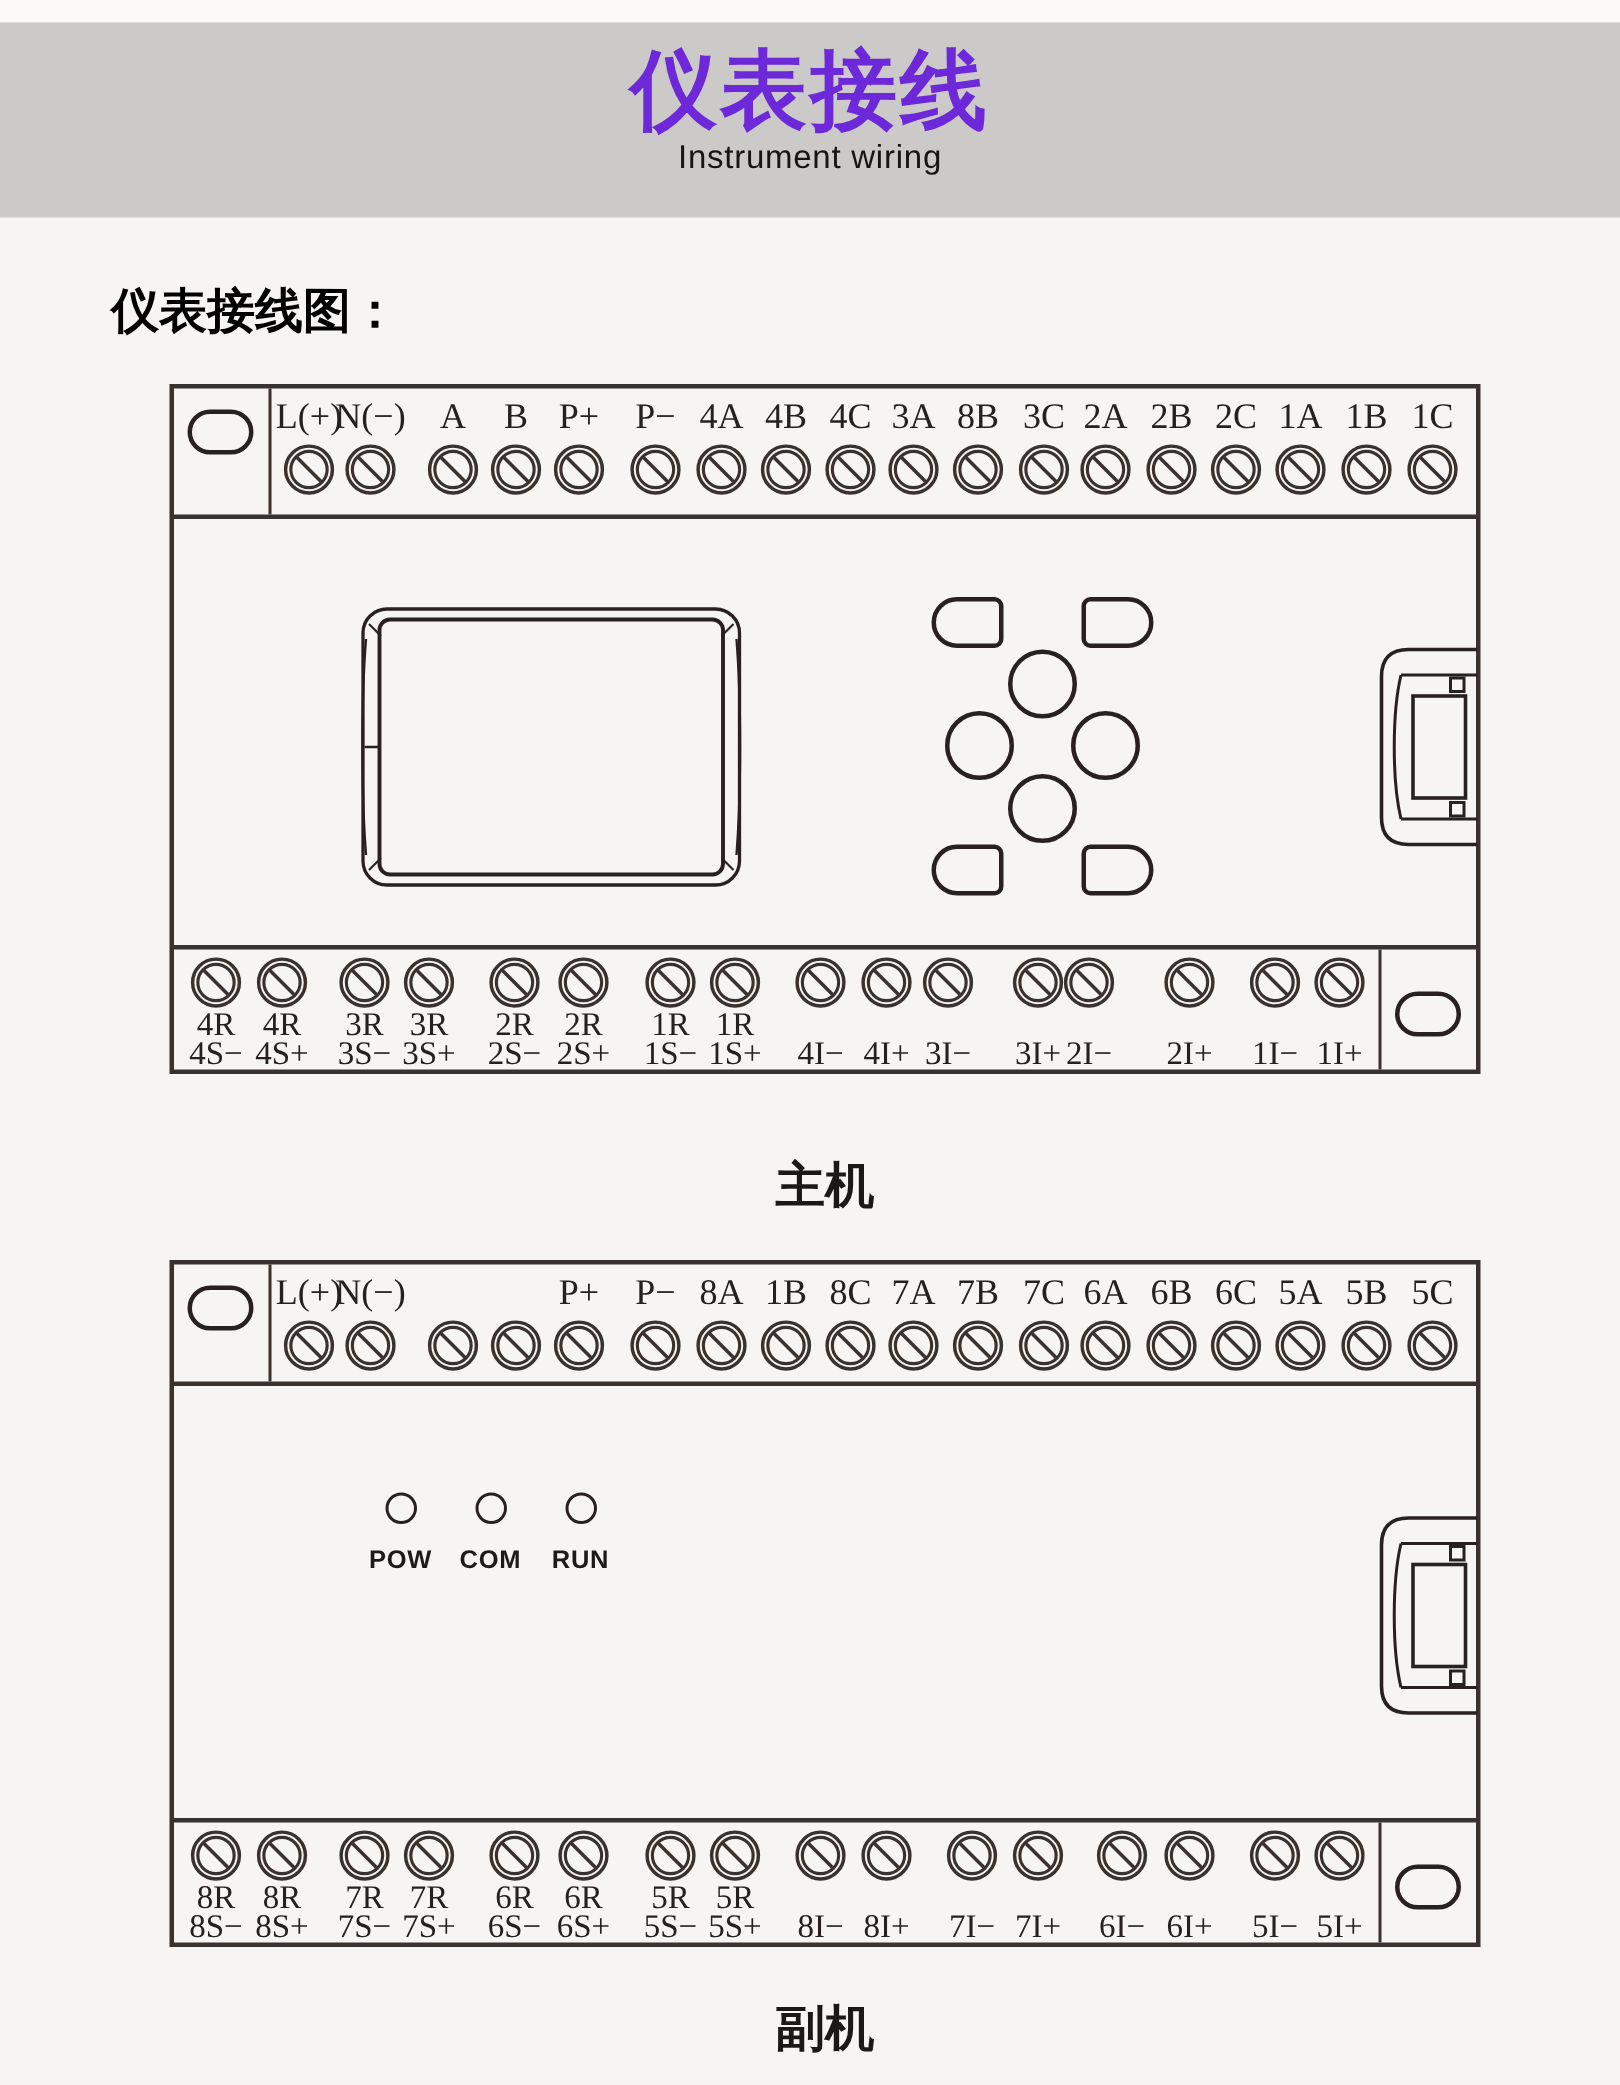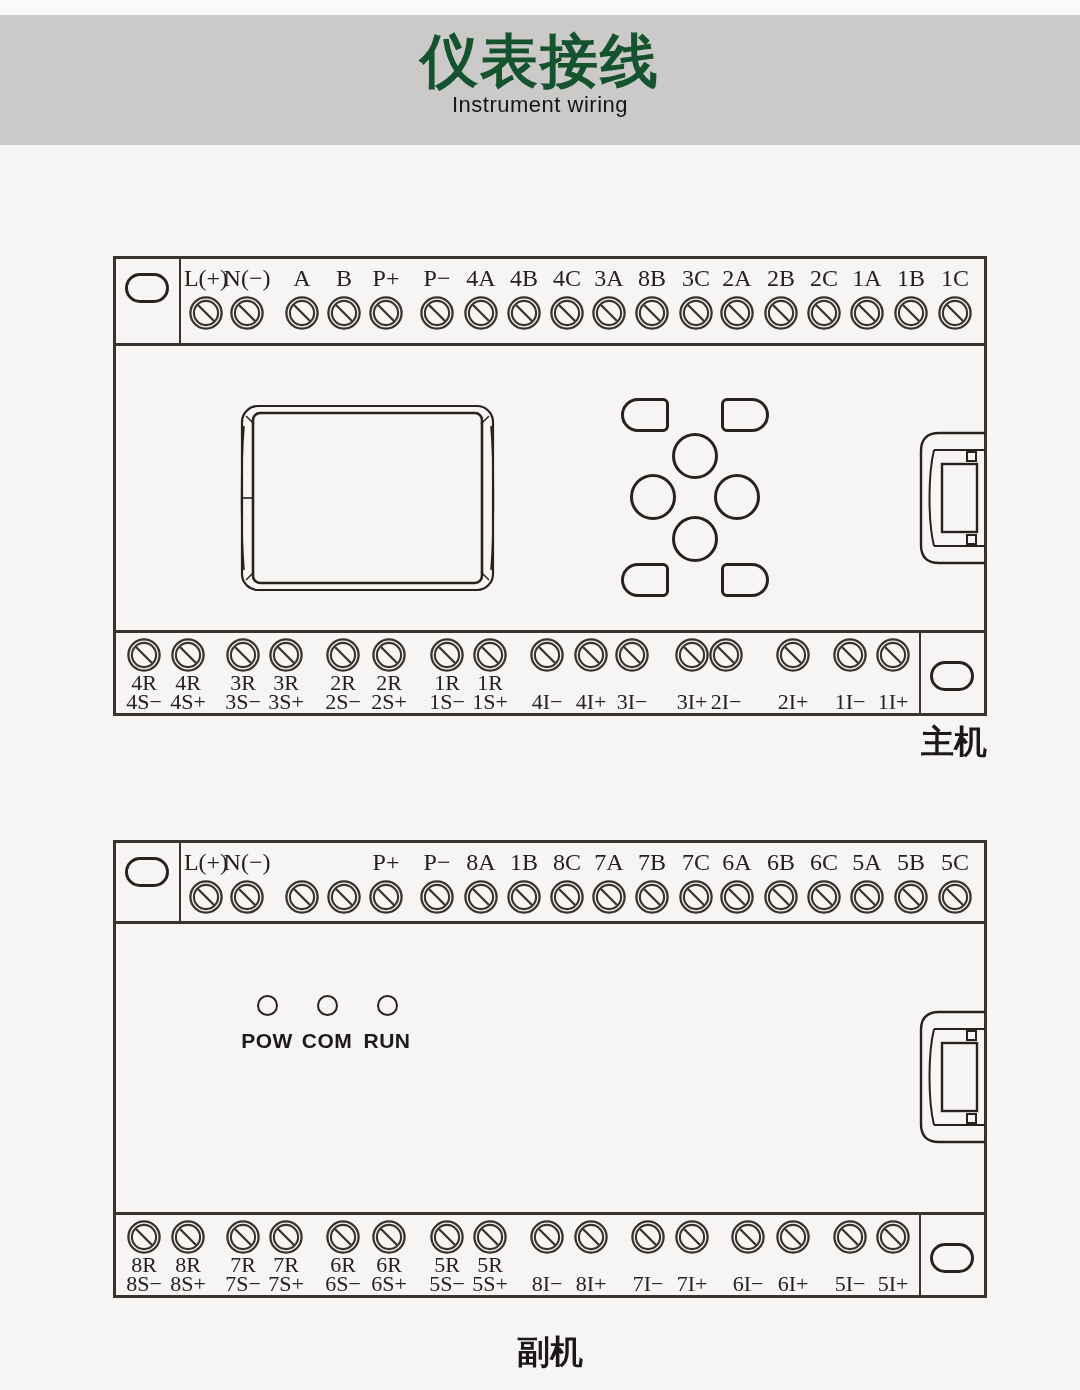--- a/index.html
+++ b/index.html
@@ -1,20 +1,20 @@
 <!DOCTYPE html>
 <html><head>
 <meta charset="utf-8">
 <style>
   html,body{margin:0;padding:0;width:1080px;height:1390px;overflow:hidden;}
   body{background:#f6f5f3;font-family:"Liberation Sans",sans-serif;position:relative;}
   .page{position:absolute;inset:0;}
   .top-white{position:absolute;left:0;top:0;width:1080px;height:15px;background:#fbfaf9;}
   .header-band{position:absolute;left:0;top:15px;width:1080px;height:130px;background:#cbcac9;text-align:center;}
-  .main-title{padding-top:16px;font-size:58px;line-height:1.05;font-weight:800;color:#14532d;letter-spacing:2px;}
+  .main-title{padding-top:16px;font-size:58px;line-height:1.05;font-weight:800;color:#6d28d9;letter-spacing:2px;}
   .sub-title{font-size:22px;color:#161514;margin-top:0px;letter-spacing:0.5px;}
   .section-label{position:absolute;left:74px;top:186px;font-size:32px;font-weight:700;color:#000;}
 
   .device{position:absolute;left:113px;width:874px;border:3px solid #3a322f;box-sizing:border-box;display:flex;flex-direction:column;}
   #device-main{top:256px;height:460px;}
   #device-sub{top:840px;height:458px;}
 
   .strip-top{position:relative;height:84px;border-bottom:3px solid #3a322f;flex:0 0 auto;}
   #device-sub .strip-top{height:78px;}
   .strip-bottom{position:relative;height:80px;border-top:3px solid #3a322f;flex:0 0 auto;}
@@ -45,37 +45,38 @@
   .kcirc{position:absolute;width:46px;height:46px;border:3px solid #28211f;border-radius:50%;box-sizing:border-box;}
 
   
   .connector{position:absolute;right:-1px;}
   #device-main .connector{top:85px;}
   #device-sub .connector{top:86px;}
 
   
   .led-col{position:absolute;top:71px;width:60px;text-align:center;}
   .led-dot{display:inline-block;width:21px;height:21px;border:2.5px solid #28211f;border-radius:50%;box-sizing:border-box;}
-  .led-label{margin-top:9px;font-size:21px;font-weight:700;color:#1d1a19;letter-spacing:0.5px;}
+  .led-label{margin-top:9px;font-size:17px;font-weight:700;color:#1d1a19;letter-spacing:0.5px;}
 
   .device-caption{position:absolute;left:113px;width:874px;text-align:center;font-family:"Liberation Serif","DejaVu Serif",serif;font-weight:700;font-size:33px;color:#1c1817;}
-  #caption-main{top:720px;text-align:right;}
+  #caption-main{top:768px;}
   #caption-sub{top:1330px;}
 </style>
 </head>
 <body>
 
 <div class="page">
   <div class="top-white"></div>
 
   <div class="header-band">
     <div class="main-title">仪表接线</div>
     <div class="sub-title">Instrument wiring</div>
   </div>
 
+  <div class="section-label">仪表接线图：</div>
 
   <div class="device" id="device-main">
     <div class="strip-top">
       <div class="left-box">
         <span class="pill"></span>
       </div>
       <div class="terms-top">
           <div class="tcol tcol-top" style="left: 58px;"><div class="tlabel">L(+)</div><span class="screw"><svg width="36" height="36" viewBox="0 0 36 36">
                 <circle cx="18" cy="18" r="15.6" fill="none" stroke="#3a322f" stroke-width="2.3"></circle>
                 <circle cx="18" cy="18" r="12.1" fill="none" stroke="#3a322f" stroke-width="2.1"></circle>

